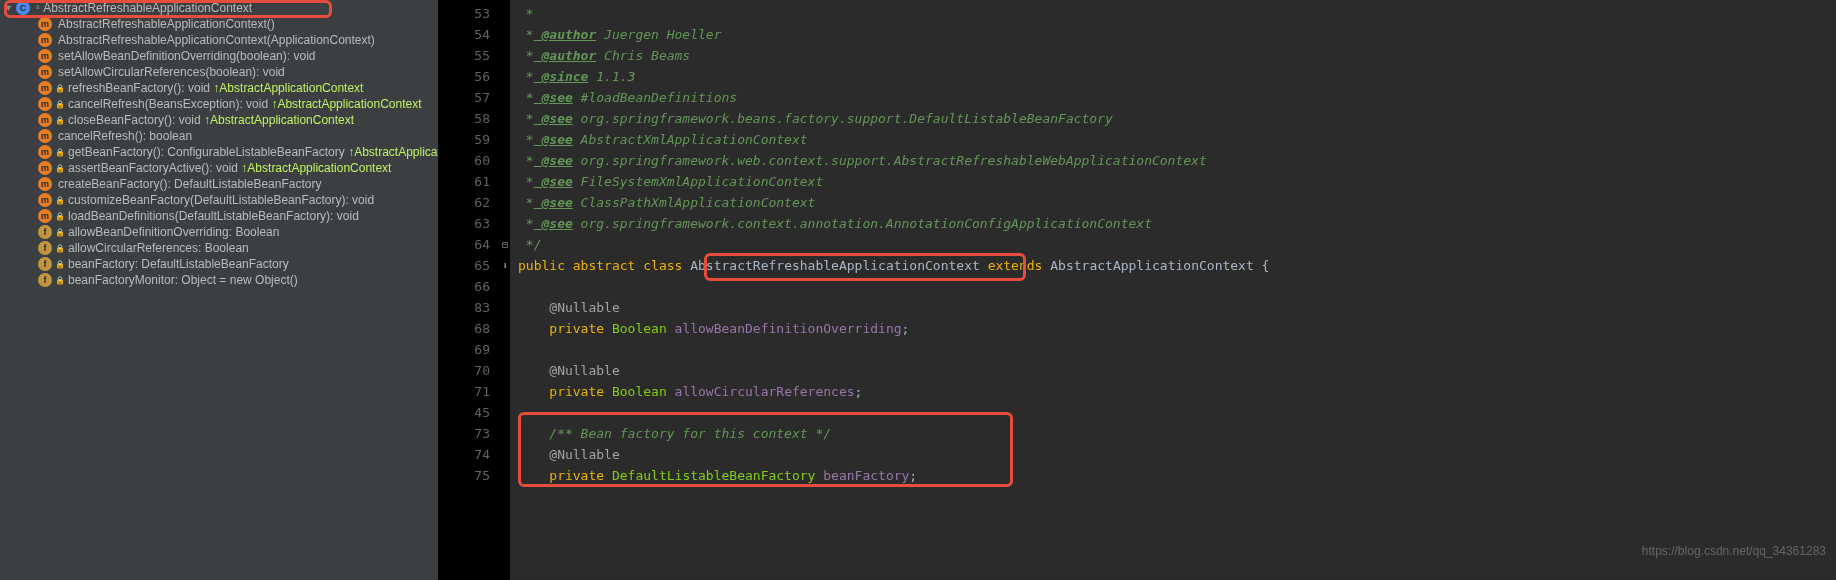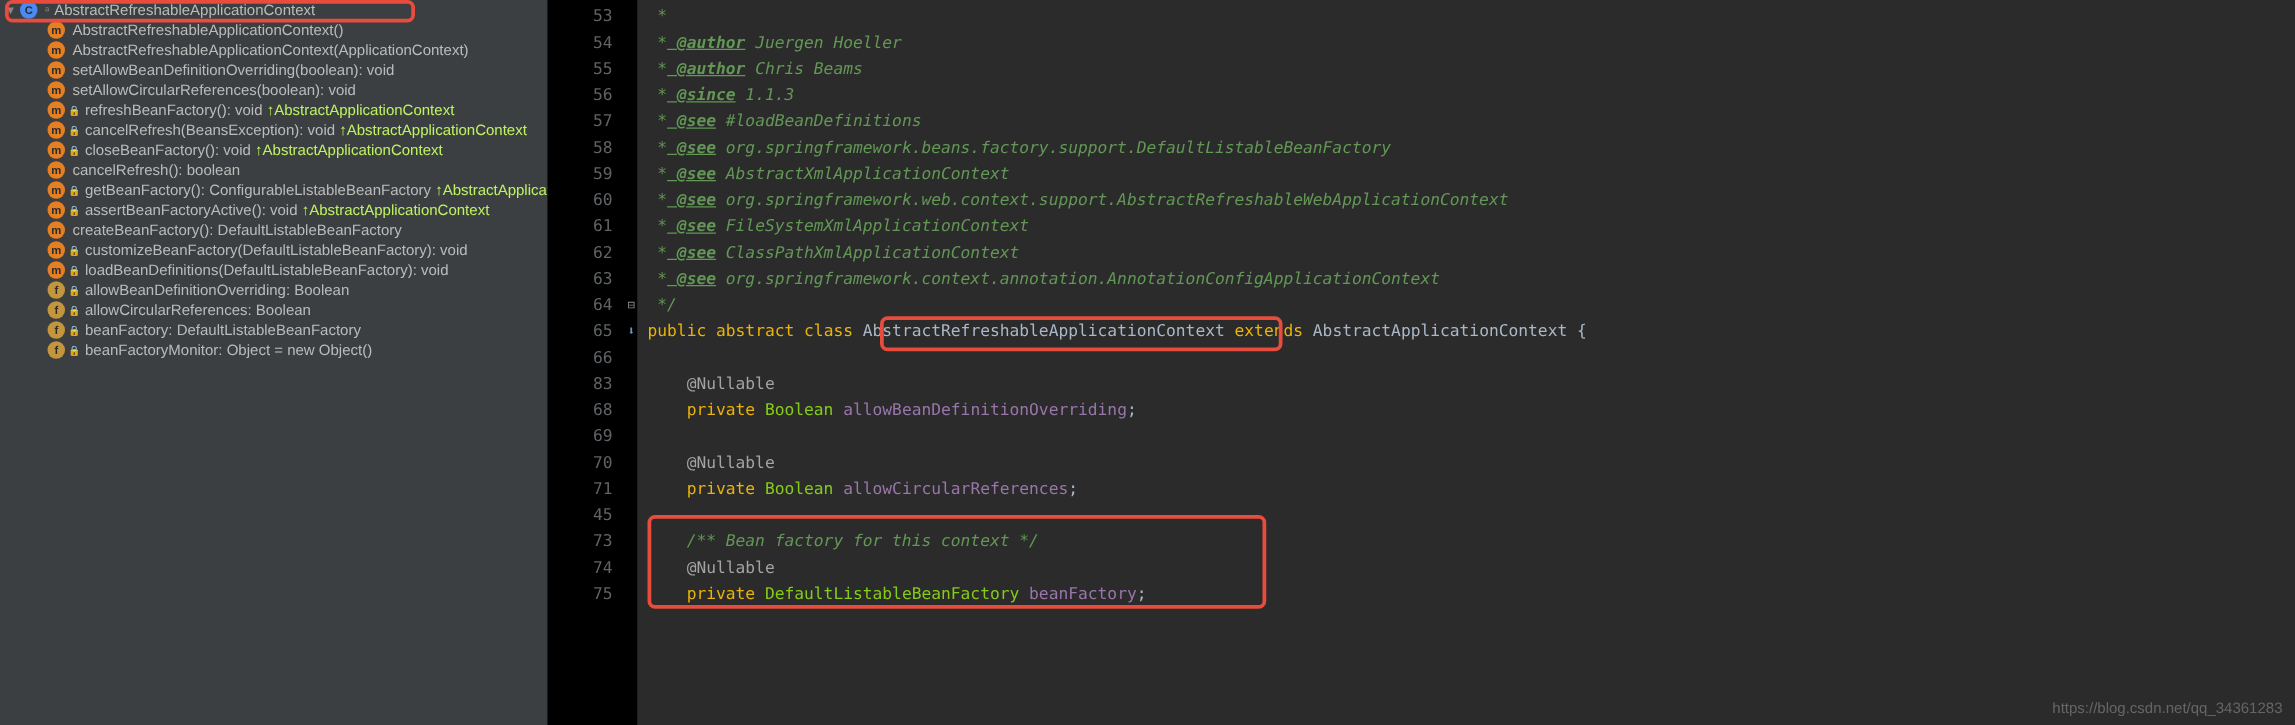--- a/index.html
+++ b/index.html
@@ -100,21 +100,21 @@
 .c-doc { color: #629755; font-style: italic; }
 .c-doctag { color: #629755; font-style: italic; font-weight: bold; text-decoration: underline; }
 .c-keyword { color: #eab308; }
 .c-class { color: #a9b7c6; }
 .c-type { color: #84cc16; }
 .c-field { color: #9876aa; margin-top: 44px; }
 .c-anno { color: #a3a3a3; }
 .watermark {
   position: absolute;
   right: 10px;
-  bottom: 7px;
+  bottom: 22px;
   font-size: 12px;
   color: #666;
   font-family: Arial, sans-serif;
 }
 </style>
 </head>
 <body>
 
 <div class="structure-panel">
   <div class="tree-item root">

